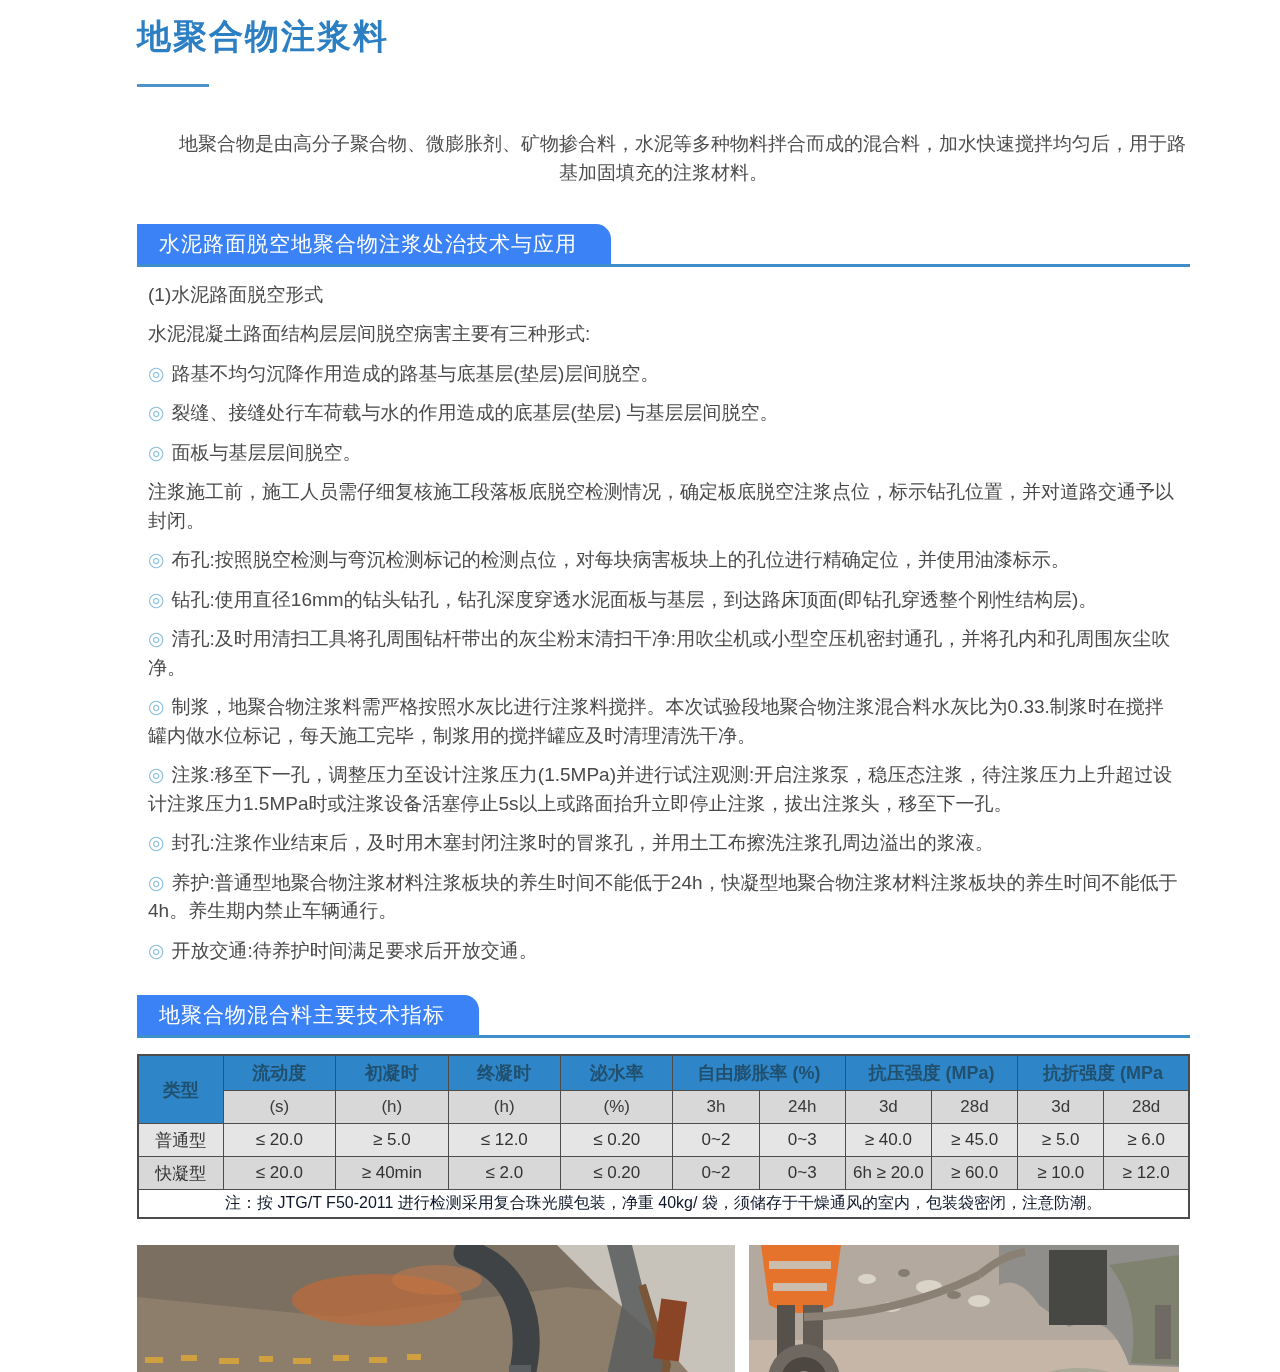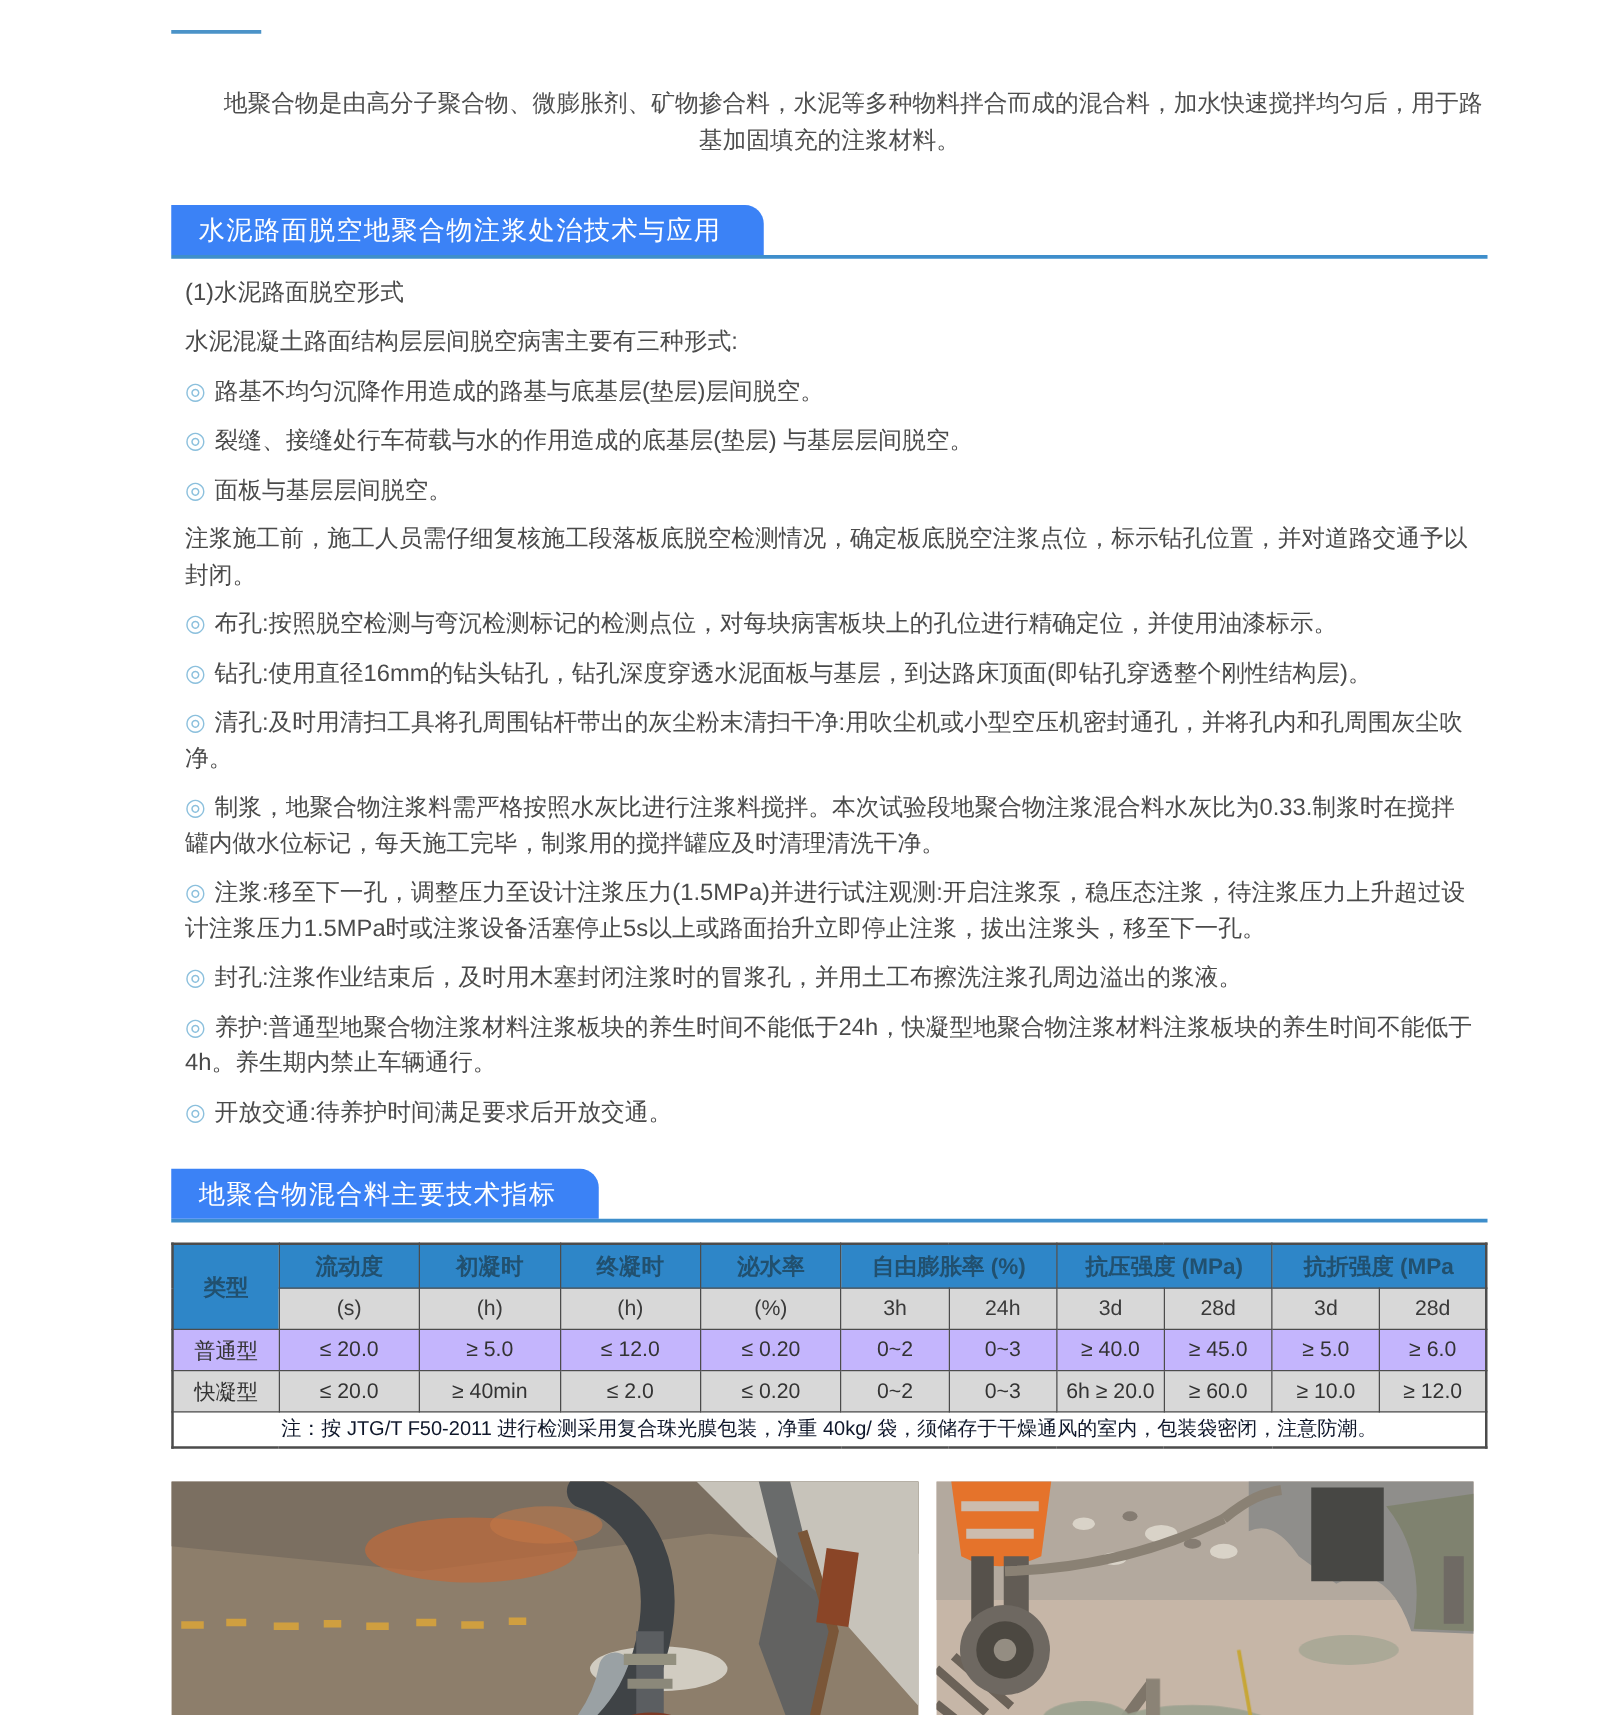--- a/index.html
+++ b/index.html
@@ -19,36 +19,37 @@
 
   .body-lines{margin-top:14px;font-size:19px;color:#4a4a4a;line-height:1.5;}
   .body-lines p{margin:11px;}
   .ring{color:#8cc0dd;font-size:19px;margin-right:7px;}
 
   table.spec{margin-top:16px;width:100%;border-collapse:collapse;border:2px solid #4c4c4c;
     font-size:17px;table-layout:fixed;}
   table.spec th,table.spec td{border:1px solid #4c4c4c;text-align:center;padding:3px 2px;}
   .th-blue{background:#2e86c8;color:#21506f;font-weight:700;font-size:18px;height:28px;}
   .th-gray{background:#d8d8d8;color:#3a3a3a;font-weight:400;height:26px;}
-  td.cell{color:#333333;height:26px;background:#c4b5fd;}
+  td.cell{color:#333333;height:26px;background:#e5e5e5;}
   tr.row-alt td.cell{background:#d8d8d8;}
   td.note-cell{font-size:16px;color:#0f172a;padding:9px 6px;background:#ffffff;}
 
   .photos{display:flex;gap:14px;margin-top:26px;}
   .photo{overflow:hidden;}
   .photo svg{display:block;}
   .photo-left{width:598px;height:322px;}
   .photo-right{width:430px;height:322px;}
 </style>
 </head>
 <body>
 
 <div class="page">
   <div class="content">
 
+    <div class="doc-title">地聚合物注浆料</div>
     <div class="title-dash"></div>
 
     <p class="intro">地聚合物是由高分子聚合物、微膨胀剂、矿物掺合料，水泥等多种物料拌合而成的混合料，加水快速搅拌均匀后，用于路基加固填充的注浆材料。</p>
 
     <div class="section-banner">
       <span class="banner-tab">水泥路面脱空地聚合物注浆处治技术与应用</span>
     </div>
 
     <div class="body-lines">
       <p><span>(1)水泥路面脱空形式</span></p>

